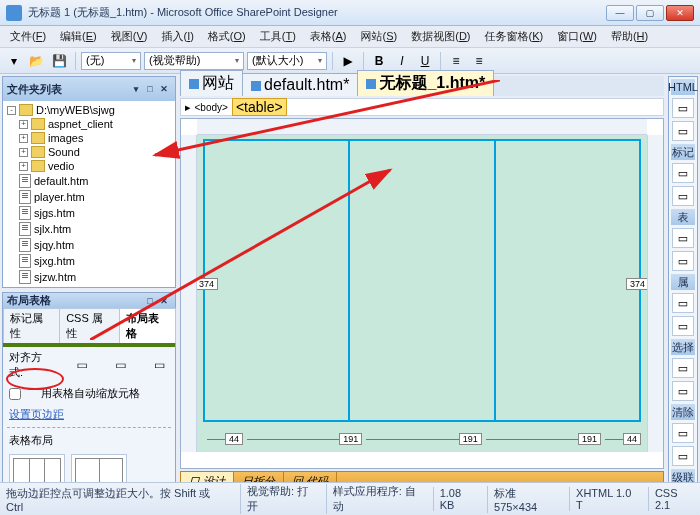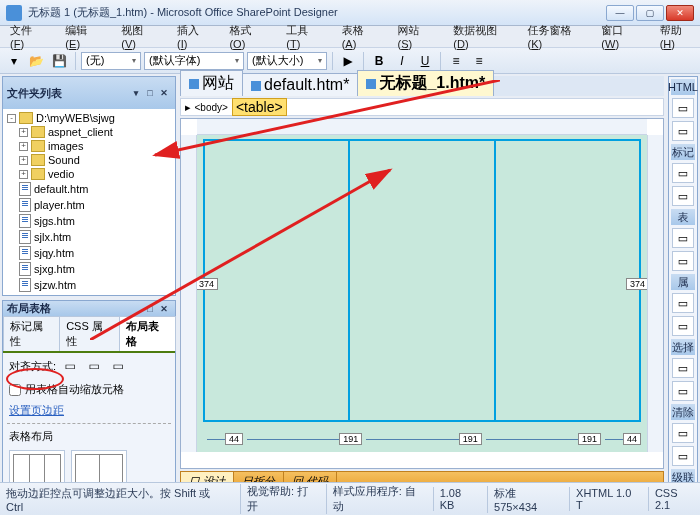--- a/index.html
+++ b/index.html
@@ -5,51 +5,51 @@
 * { box-sizing: border-box; margin: 0; padding: 0; font-family: "Microsoft YaHei", SimSun, Arial, sans-serif; font-size: 11px; }
 body { width: 700px; height: 515px; background: #e8edf5; overflow: hidden; position: relative; }
 
 .titlebar { height: 26px; background: linear-gradient(#eef3fa,#d4e4f7); display: flex; align-items: center; padding: 0 6px; border-bottom: 1px solid #a8b8cf; }
 .titlebar .app-icon { width: 16px; height: 16px; background: #4a90d9; border-radius: 2px; margin-right: 6px; }
 .titlebar .title { flex: 1; color: #263a5a; }
 .win-btns { display: flex; gap: 2px; }
 .win-btn { width: 28px; height: 16px; border: 1px solid #8aa8d0; border-radius: 2px; background: linear-gradient(#f5f9ff,#d4e4f7); display: flex; align-items: center; justify-content: center; font-size: 9px; color: #2a3a55; }
 .win-btn.close { background: linear-gradient(#f08a7a,#d83a2a); color: #fff; border-color: #a02a1a; }
 
-.menubar { height: 22px; background: #e8edf5; display: flex; align-items: center; padding: 0 4px; gap: 14px; border-bottom: 1px solid #c8d4e6; }
+.menubar { height: 22px; background: #e8edf5; display: flex; align-items: center; padding: 0 4px; gap: 2px; border-bottom: 1px solid #c8d4e6; }
 .menu-item { padding: 2px 6px; color: #1a1a1a; cursor: default; }
 .menu-item .uline { text-decoration: underline; }
 
 .toolbar { height: 26px; background: linear-gradient(#eef3fa,#dde7f4); display: flex; align-items: center; padding: 0 4px; gap: 3px; border-bottom: 1px solid #b8c8de; }
 .tb-btn { width: 20px; height: 20px; border: 1px solid transparent; display: flex; align-items: center; justify-content: center; font-size: 12px; }
 .tb-sep { width: 1px; height: 18px; background: #b8c8de; margin: 0 2px; }
 .tb-combo { height: 18px; border: 1px solid #9ab0d0; background: #fff; padding: 0 4px; min-width: 60px; display: flex; align-items: center; justify-content: space-between; }
 .tb-combo .chev { font-size: 8px; color: #666; }
 .bold { font-weight: bold; } .italic { font-style: italic; } .underline { text-decoration: underline; }
 
 .workspace { position: absolute; top: 74px; bottom: 22px; left: 0; right: 0; display: flex; }
 
 .left-col { width: 178px; display: flex; flex-direction: column; gap: 4px; padding: 2px; }
 .panel { border: 1px solid #8aa8d0; background: #f0f4fb; display: flex; flex-direction: column; }
-.panel-head { height: 32px; background: linear-gradient(#c8dcf2,#a8c8ea); display: flex; align-items: center; padding: 0 4px; color: #1a2a4a; font-weight: bold; }
+.panel-head { height: 24px; background: linear-gradient(#c8dcf2,#a8c8ea); display: flex; align-items: center; padding: 0 4px; color: #1a2a4a; font-weight: bold; }
 .panel-head .spacer { flex: 1; }
 .panel-head .hbtn { width: 14px; height: 14px; display: flex; align-items: center; justify-content: center; font-size: 9px; color: #2a3a55; }
 .panel-body { flex: 1; background: #fff; overflow: auto; padding: 2px; }
 
 .tree-item { display: flex; align-items: center; padding: 1px 2px; gap: 3px; }
 .tree-item.indent1 { padding-left: 14px; }
 .tree-toggle { width: 9px; height: 9px; border: 1px solid #888; display: flex; align-items: center; justify-content: center; font-size: 8px; line-height: 1; color: #444; }
 .folder-icon { width: 14px; height: 12px; background: #f0d060; border: 1px solid #c0a030; }
 .file-icon { width: 12px; height: 14px; background: #fff; border: 1px solid #888; position: relative; }
 .file-icon::after { content: ""; position: absolute; left: 2px; top: 2px; width: 6px; height: 1px; background: #3a70c0; box-shadow: 0 2px 0 #3a70c0, 0 4px 0 #3a70c0; }
 
-.layout-panel .tab-strip { display: flex; background: #dde7f4; border-bottom: 2px solid #4d7c0f; }
+.layout-panel .tab-strip { display: flex; background: #dde7f4; border-bottom: 4px solid #4d7c0f; }
 .layout-panel .tab { padding: 2px 6px; border: 1px solid #b8c8de; border-bottom: none; background: #eef3fa; margin-right: -1px; }
 .layout-panel .tab.active { background: #fff; font-weight: bold; }
-.layout-row { padding: 3px 6px; display: flex; align-items: center; gap: 4px; }
+.layout-row { padding: 3px 6px; display: flex; align-items: center; gap: 20px; }
 .layout-row input[type=checkbox] { width: 12px; height: 12px; }
 .dotted-rule { border-top: 1px dashed #aaa; margin: 2px 4px; }
 .thumbs { display: flex; flex-wrap: wrap; gap: 6px; padding: 6px; }
 .thumb { width: 56px; height: 44px; border: 1px solid #b8c8de; background: #fff; padding: 3px; }
 .thumb .mini { width: 100%; height: 100%; border: 1px solid #888; display: flex; }
 .thumb .mini div { flex: 1; border-right: 1px solid #888; }
 .thumb .mini div:last-child { border-right: none; }
 
 .center-col { flex: 1; display: flex; flex-direction: column; padding: 2px; gap: 2px; }
 .doc-tabs { height: 20px; display: flex; align-items: flex-end; background: #dde7f4; }
@@ -127,21 +127,21 @@
 <div class="toolbar">
   <div class="tb-btn">▾</div>
   <div class="tb-btn">📂</div>
   <div class="tb-btn">💾</div>
   <div class="tb-sep"></div>
   <div class="tb-combo">
       <span>(无)</span>
       <span class="chev">▾</span>
     </div>
   <div class="tb-combo" style="min-width:100px">
-      <span>(默认字体)</span>
+      <span>(视觉帮助)</span>
       <span class="chev">▾</span>
     </div>
   <div class="tb-combo" style="min-width:80px">
       <span>(默认大小)</span>
       <span class="chev">▾</span>
     </div>
   <div class="tb-sep"></div>
   <div class="tb-btn">▶</div>
   <div class="tb-sep"></div>
   <div class="tb-btn bold">B</div>

